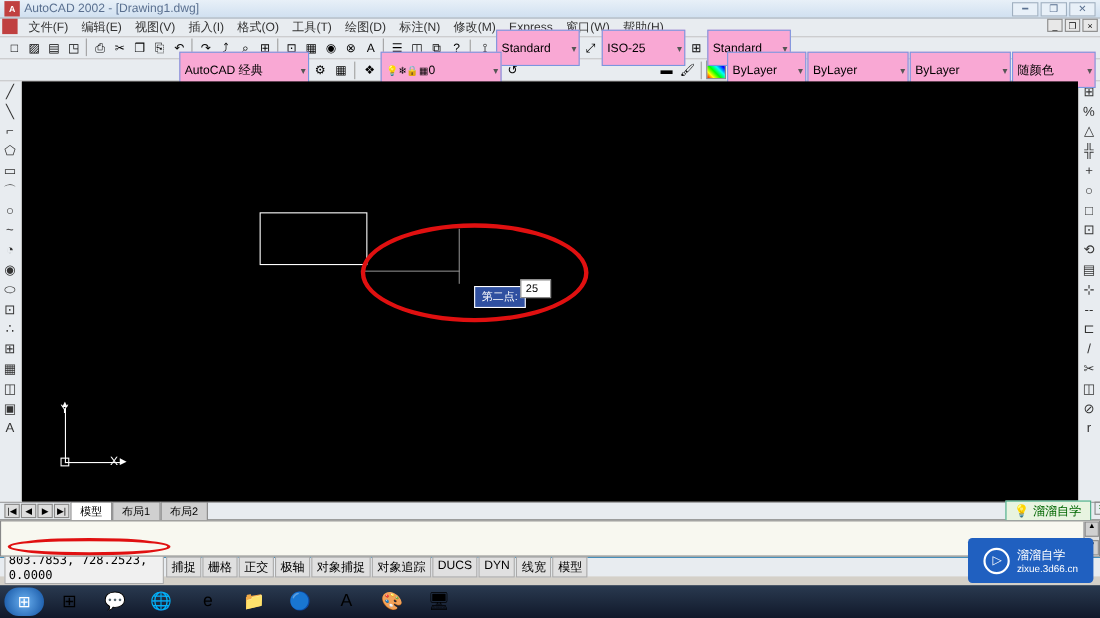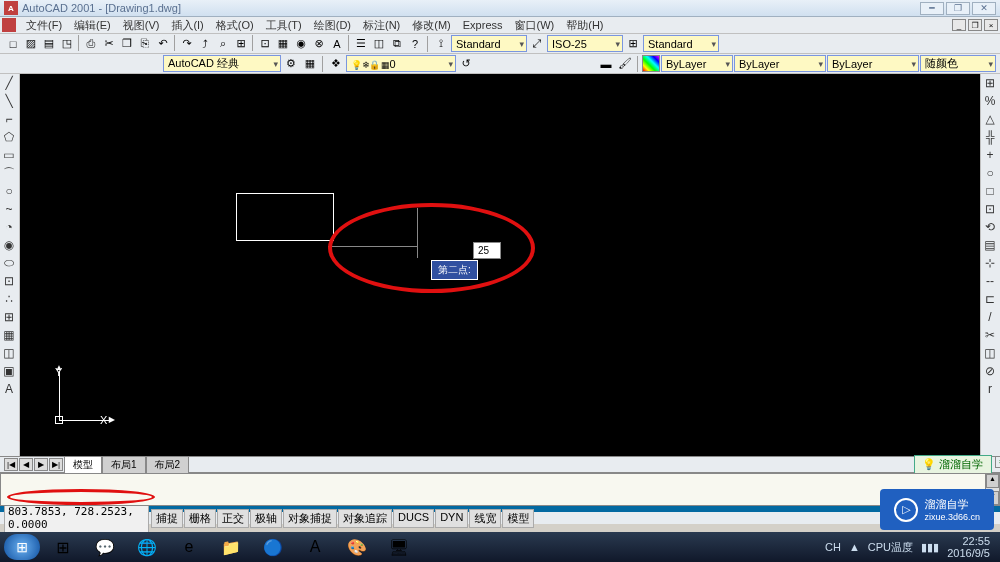--- a/index.html
+++ b/index.html
@@ -4,46 +4,46 @@
 <style>
 * { margin: 0; padding: 0; box-sizing: border-box; font-family: "Microsoft YaHei", Arial, sans-serif; font-size: 11px; }
 body { width: 1000px; height: 562px; background: #d4d0c8; overflow: hidden; position: relative; }
 
 .titlebar { height: 17px; background: linear-gradient(#e8f0f8, #d0e0f0); display: flex; align-items: center; padding: 0 4px; border-bottom: 1px solid #a0b0c0; }
 .titlebar .icon { width: 14px; height: 14px; background: #c04040; margin-right: 4px; display: flex; align-items: center; justify-content: center; color: #fff; font-size: 8px; font-weight: bold; }
 .titlebar .title { color: #5a7090; font-size: 11px; flex: 1; }
 .win-controls { display: flex; gap: 2px; }
 .win-btn { width: 24px; height: 13px; background: #e8f0f8; border: 1px solid #a0b0c0; display: flex; align-items: center; justify-content: center; font-size: 9px; color: #5a7090; cursor: pointer; }
 
-.menubar { height: 17px; background: #e8ecf0; display: flex; align-items: center; padding: 0 2px; border-bottom: 1px solid #c0c0c0; }
+.menubar { height: 17px; background: #e8ecf0; display: flex; padding: 0 2px; border-bottom: 1px solid #c0c0c0; }
 .menubar .app-icon { width: 14px; height: 14px; background: #c04040; margin-right: 4px; }
 .menu-item { padding: 0 6px; color: #333; cursor: pointer; font-size: 11px; }
 .mdi-controls { margin-left: auto; display: flex; gap: 2px; }
 .mdi-btn { width: 14px; height: 12px; border: 1px solid #888; background: #e8e8e8; font-size: 8px; display: flex; align-items: center; justify-content: center; cursor: pointer; }
 
 .toolbar { height: 20px; background: #e8ecf0; display: flex; align-items: center; padding: 1px 4px; border-bottom: 1px solid #c0c0c0; gap: 1px; }
 .toolbar.row2 { height: 20px; justify-content: flex-end; }
 .tb-btn { width: 18px; height: 17px; border: 1px solid transparent; display: flex; align-items: center; justify-content: center; cursor: pointer; font-size: 11px; }
 .tb-sep { width: 2px; height: 16px; border-left: 1px solid #a0a0a0; margin: 0 2px; }
-.tb-combo { height: 17px; border: 1px solid #7a96df; background: #fef9c3; padding: 0 4px 0 4px; font-size: 11px; display: flex; align-items: center; position: relative; cursor: pointer; }
+.tb-combo { height: 33px; border: 1px solid #7a96df; background: #f9a8d4; padding: 0 4px 0 4px; font-size: 11px; display: flex; align-items: center; position: relative; cursor: pointer; }
 .tb-combo::after { content: "▾"; position: absolute; right: 2px; font-size: 9px; color: #555; }
 .tb-swatch { width: 18px; height: 17px; border: 1px solid #888; background: linear-gradient(45deg, #f00, #ff0, #0f0, #0ff, #00f, #f0f); cursor: pointer; }
 
 .workspace { display: flex; height: 382px; }
 .left-tools, .right-tools { width: 20px; background: #e8ecf0; display: flex; flex-direction: column; border-right: 1px solid #c0c0c0; }
 .right-tools { border-left: 1px solid #c0c0c0; border-right: none; }
 .vt-btn { width: 18px; height: 18px; display: flex; align-items: center; justify-content: center; cursor: pointer; font-size: 12px; color: #333; border: 1px solid transparent; }
 
 .canvas-area { flex: 1; background: #000; position: relative; overflow: hidden; }
 .rect-shape { position: absolute; left: 216px; top: 119px; width: 98px; height: 48px; border: 1px solid #fff; }
 .guide-line-h { position: absolute; left: 308px; top: 172px; width: 90px; height: 1px; background: #888; }
 .guide-line-v { position: absolute; left: 397px; top: 134px; width: 1px; height: 50px; background: #888; }
 .red-ellipse { position: absolute; left: 308px; top: 129px; width: 207px; height: 90px; border: 4px solid #e01010; border-radius: 50%; }
 .dyn-label { position: absolute; left: 411px; top: 186px; background: #3050a0; color: #fff; padding: 2px 6px; font-size: 10px; border: 1px solid #fff; }
-.dyn-input { position: absolute; left: 453px; top: 168px; background: #fff; color: #000; padding: 2px 4px; font-size: 10px; width: 28px; border: 1px solid #888; }
+.dyn-input { position: absolute; left: 453px; top: 180px; background: #fff; color: #000; padding: 2px 4px; font-size: 10px; width: 28px; border: 1px solid #888; }
 .ucs-icon { position: absolute; left: 35px; bottom: 30px; color: #fff; font-size: 10px; }
 .ucs-icon .y-axis { position: absolute; left: 0; top: -60px; }
 .ucs-icon .x-axis { position: absolute; left: 45px; top: -12px; }
 .ucs-arrow-y { position: absolute; left: 4px; top: -55px; width: 1px; height: 50px; background: #fff; }
 .ucs-arrow-y::before { content: "▲"; position: absolute; left: -4px; top: -8px; font-size: 8px; }
 .ucs-arrow-x { position: absolute; left: 4px; top: -6px; width: 50px; height: 1px; background: #fff; }
 .ucs-arrow-x::before { content: "▶"; position: absolute; right: -6px; top: -5px; font-size: 8px; }
 .ucs-box { position: absolute; left: 0; top: -10px; width: 8px; height: 8px; border: 1px solid #fff; }
 
 .tabs-row { height: 17px; background: #e8ecf0; display: flex; align-items: center; border-top: 1px solid #888; border-bottom: 1px solid #888; padding-left: 4px; }
@@ -52,38 +52,38 @@
 .tab.inactive { background: #d0d0d0; }
 .comm-center { margin-left: auto; margin-right: 8px; background: #e8f4e0; border: 1px solid #4a8; padding: 1px 8px; font-size: 10px; color: #060; cursor: pointer; position: relative; }
 .comm-close { position: absolute; right: -16px; top: 0; width: 12px; height: 12px; border: 1px solid #888; font-size: 8px; text-align: center; cursor: pointer; }
 
 .cmd-area { background: #f8f8f0; border: 1px solid #888; height: 33px; overflow: hidden; font-size: 11px; padding: 1px 4px; font-family: SimSun, monospace; position: relative; }
 .cmd-line { line-height: 14px; white-space: pre; }
 .red-oval-cmd { position: absolute; left: 6px; top: 15px; width: 148px; height: 16px; border: 3px solid #e01010; border-radius: 50%; }
 .cmd-scroll { position: absolute; right: 0; top: 0; width: 14px; height: 100%; background: #e0e0e0; border-left: 1px solid #888; }
 .cmd-scroll-btn { height: 14px; background: #d0d0d0; border: 1px solid #888; font-size: 7px; text-align: center; }
 
-.statusbar { height: 18px; background: #e8ecf0; display: flex; align-items: center; font-size: 10px; border-top: 6px solid #0369a1; padding: 0 4px; gap: 2px; }
+.statusbar { height: 18px; background: #e8ecf0; display: flex; align-items: center; font-size: 10px; border-top: 1px solid #0369a1; padding: 0 4px; gap: 2px; }
 .coord { width: 145px; border: 1px solid #aaa; padding: 1px 3px; background: #f0f0f0; font-family: monospace; }
 .sb-btn { border: 1px solid #aaa; padding: 1px 4px; background: #e0e0e0; cursor: pointer; }
 
 .taskbar { position: absolute; bottom: 0; left: 0; right: 0; height: 30px; background: linear-gradient(#2a3a50, #10182a); display: flex; align-items: center; padding: 0 4px; }
 .start-orb { width: 36px; height: 26px; background: radial-gradient(circle, #6ab0f0, #1050a0); border-radius: 13px; cursor: pointer; display:flex; align-items:center; justify-content:center; color:#fff; font-size:14px; }
 .task-icon { width: 38px; height: 26px; margin-left: 4px; display: flex; align-items: center; justify-content: center; cursor: pointer; border-radius: 2px; font-size: 16px; }
 .tray { margin-left: auto; display: flex; align-items: center; color: #cde; font-size: 10px; gap: 8px; padding-right: 6px; }
 .watermark { position: absolute; right: 6px; bottom: 32px; background: #2060c0; color: #fff; padding: 8px 14px; font-size: 18px; border-radius: 4px; display: flex; align-items: center; gap: 6px; }
 .watermark .play { width: 24px; height: 24px; border: 2px solid #fff; border-radius: 50%; display: flex; align-items: center; justify-content: center; }
 .watermark .sub { font-size: 9px; display: block; }
 </style>
 </head>
 <body>
 
 <div class="titlebar">
   <div class="icon">A</div>
-  <div class="title">AutoCAD 2001 - [Drawing1.dwg]</div>
+  <div class="title">AutoCAD 2002 - [Drawing1.dwg]</div>
   <div class="win-controls">
     <div class="win-btn">━</div>
     <div class="win-btn">❐</div>
     <div class="win-btn">✕</div>
   </div>
 </div>
 
 <div class="menubar">
   <div class="app-icon"></div>
   <div id="menus"><span class="menu-item">文件(F)</span><span class="menu-item">编辑(E)</span><span class="menu-item">视图(V)</span><span class="menu-item">插入(I)</span><span class="menu-item">格式(O)</span><span class="menu-item">工具(T)</span><span class="menu-item">绘图(D)</span><span class="menu-item">标注(N)</span><span class="menu-item">修改(M)</span><span class="menu-item">Express</span><span class="menu-item">窗口(W)</span><span class="menu-item">帮助(H)</span></div>
@@ -269,23 +269,13 @@
       <div class="task-icon">⊞</div>
       <div class="task-icon">💬</div>
       <div class="task-icon">🌐</div>
       <div class="task-icon">e</div>
       <div class="task-icon">📁</div>
       <div class="task-icon">🔵</div>
       <div class="task-icon">A</div>
       <div class="task-icon">🎨</div>
       <div class="task-icon">🖥</div>
     </div>
-  <div class="tray">
-    <span>CH</span>
-    <span>▲</span>
-    <span>CPU温度</span>
-    <span>▮▮▮</span>
-    <div style="text-align:right">
-      <div>22:55</div>
-      <div>2016/9/5</div>
-    </div>
-  </div>
 </div>
 
 </body></html>

